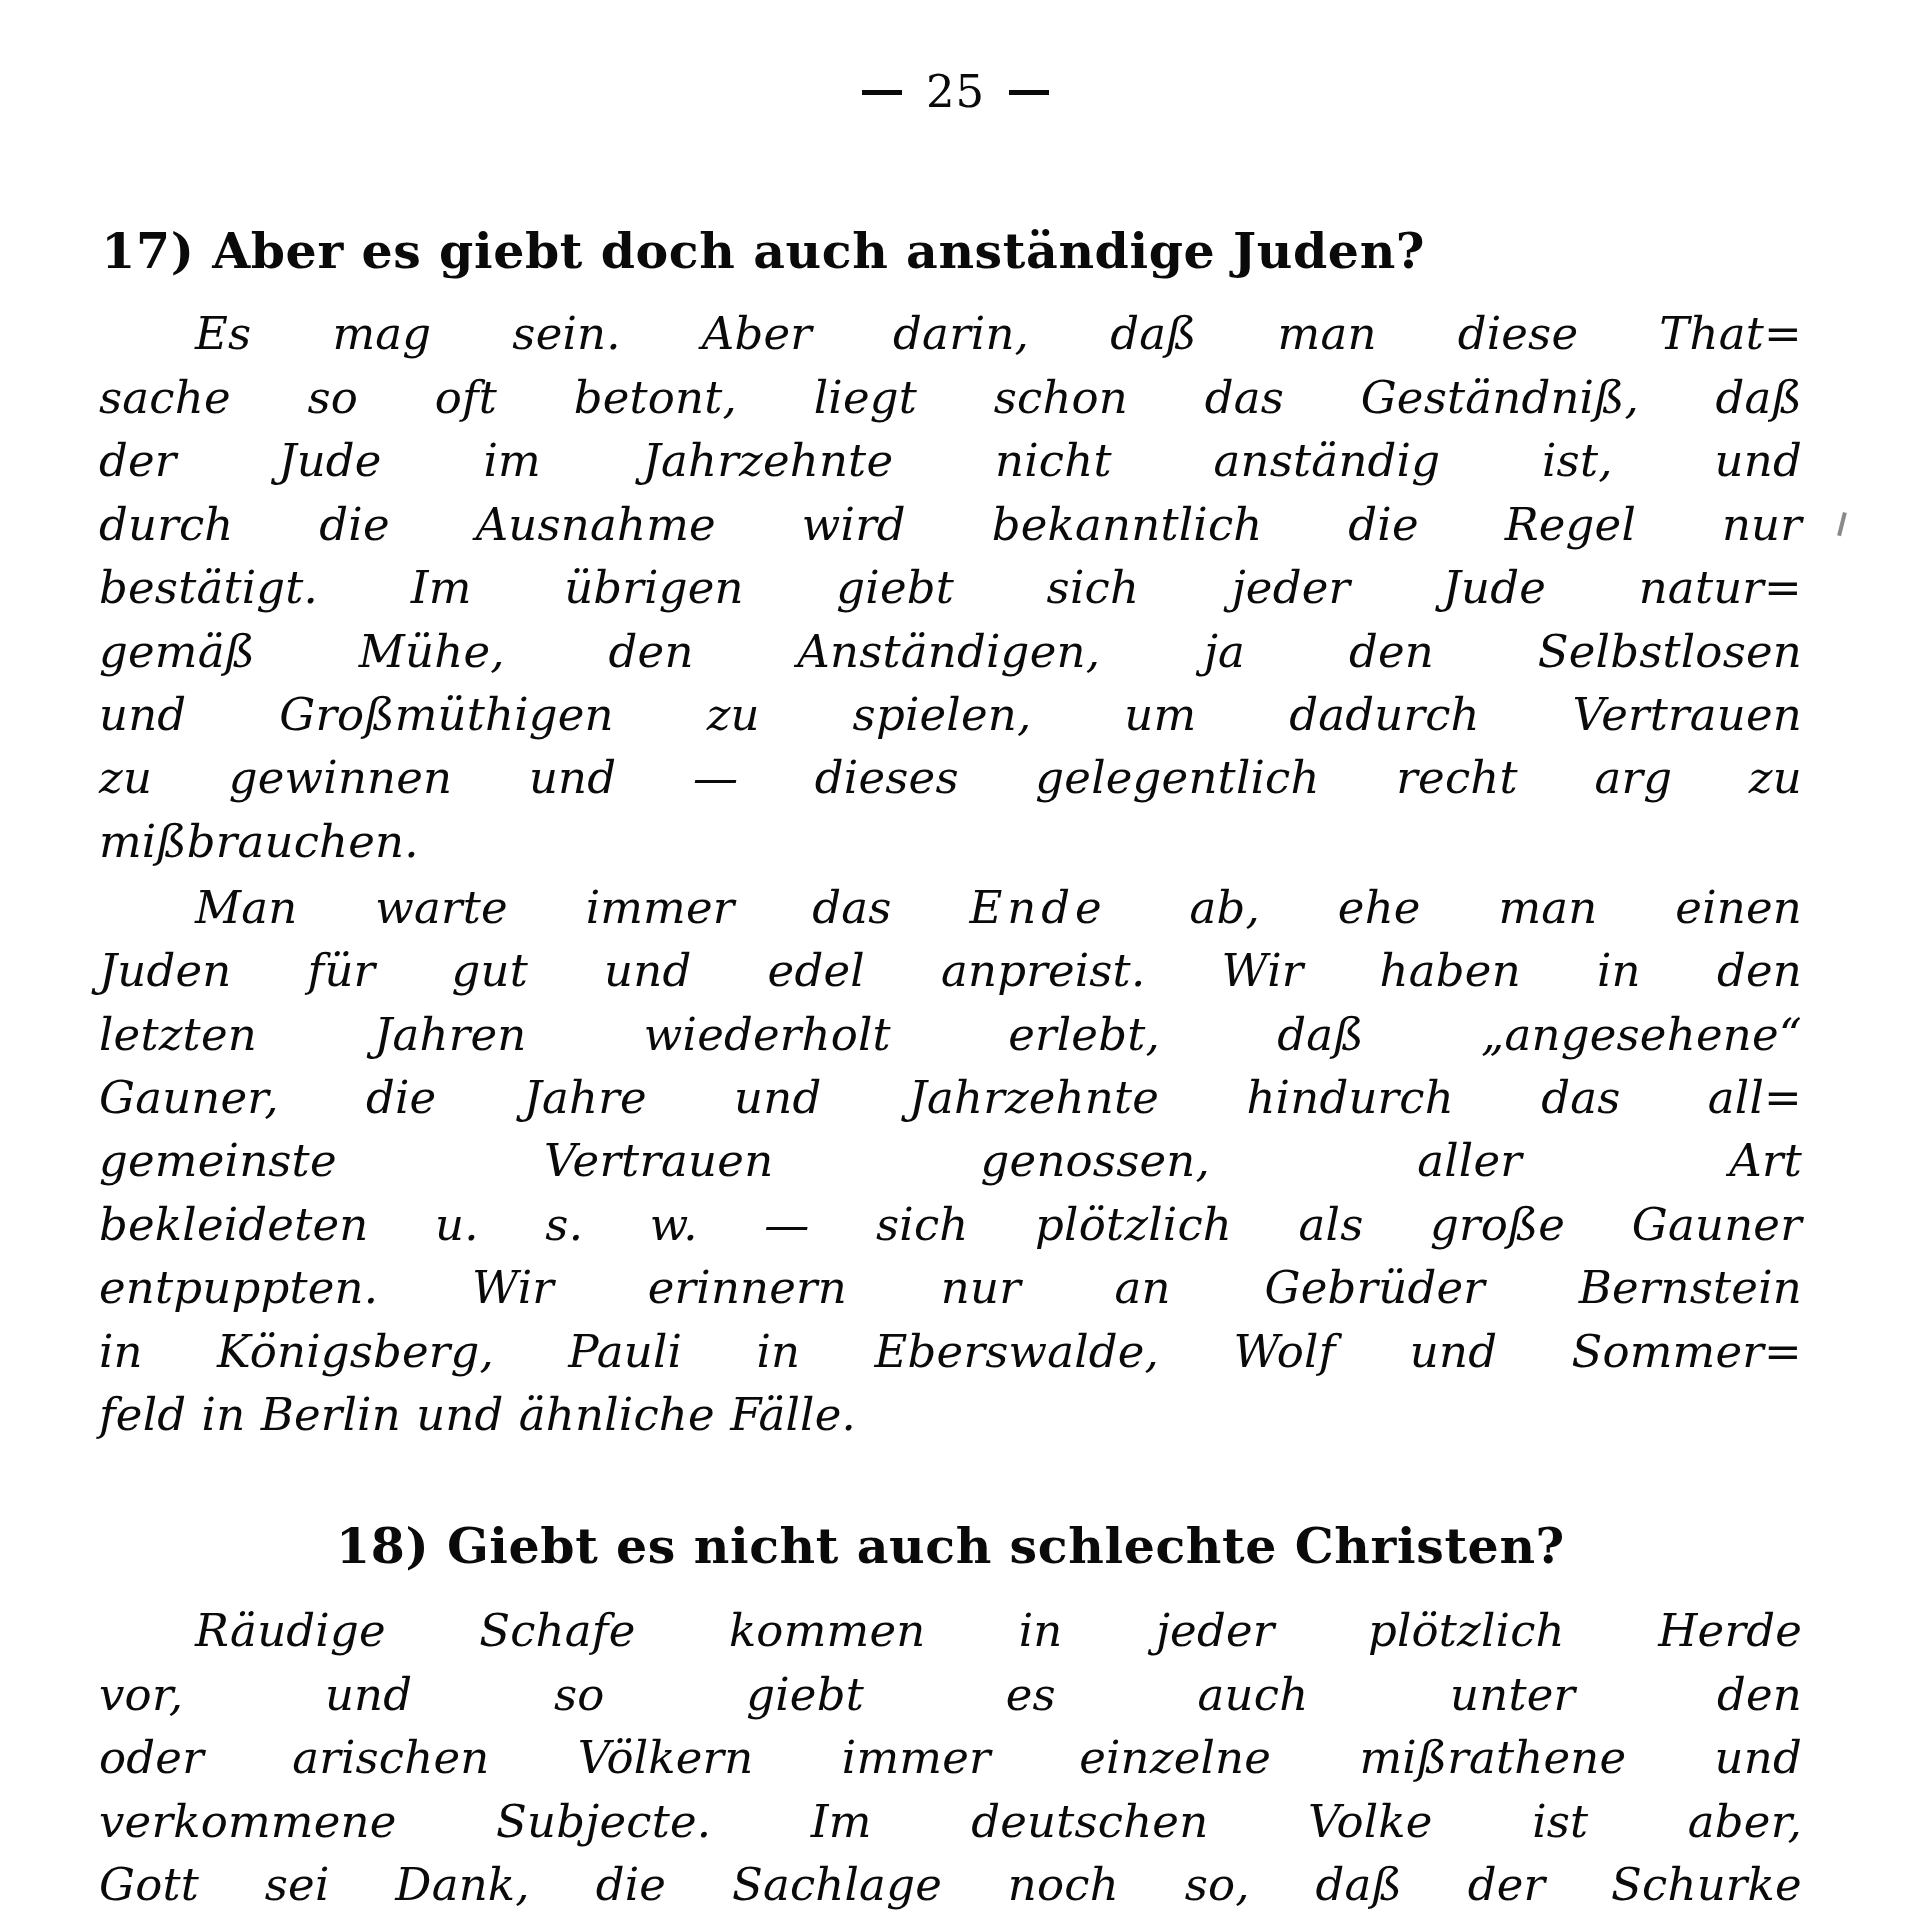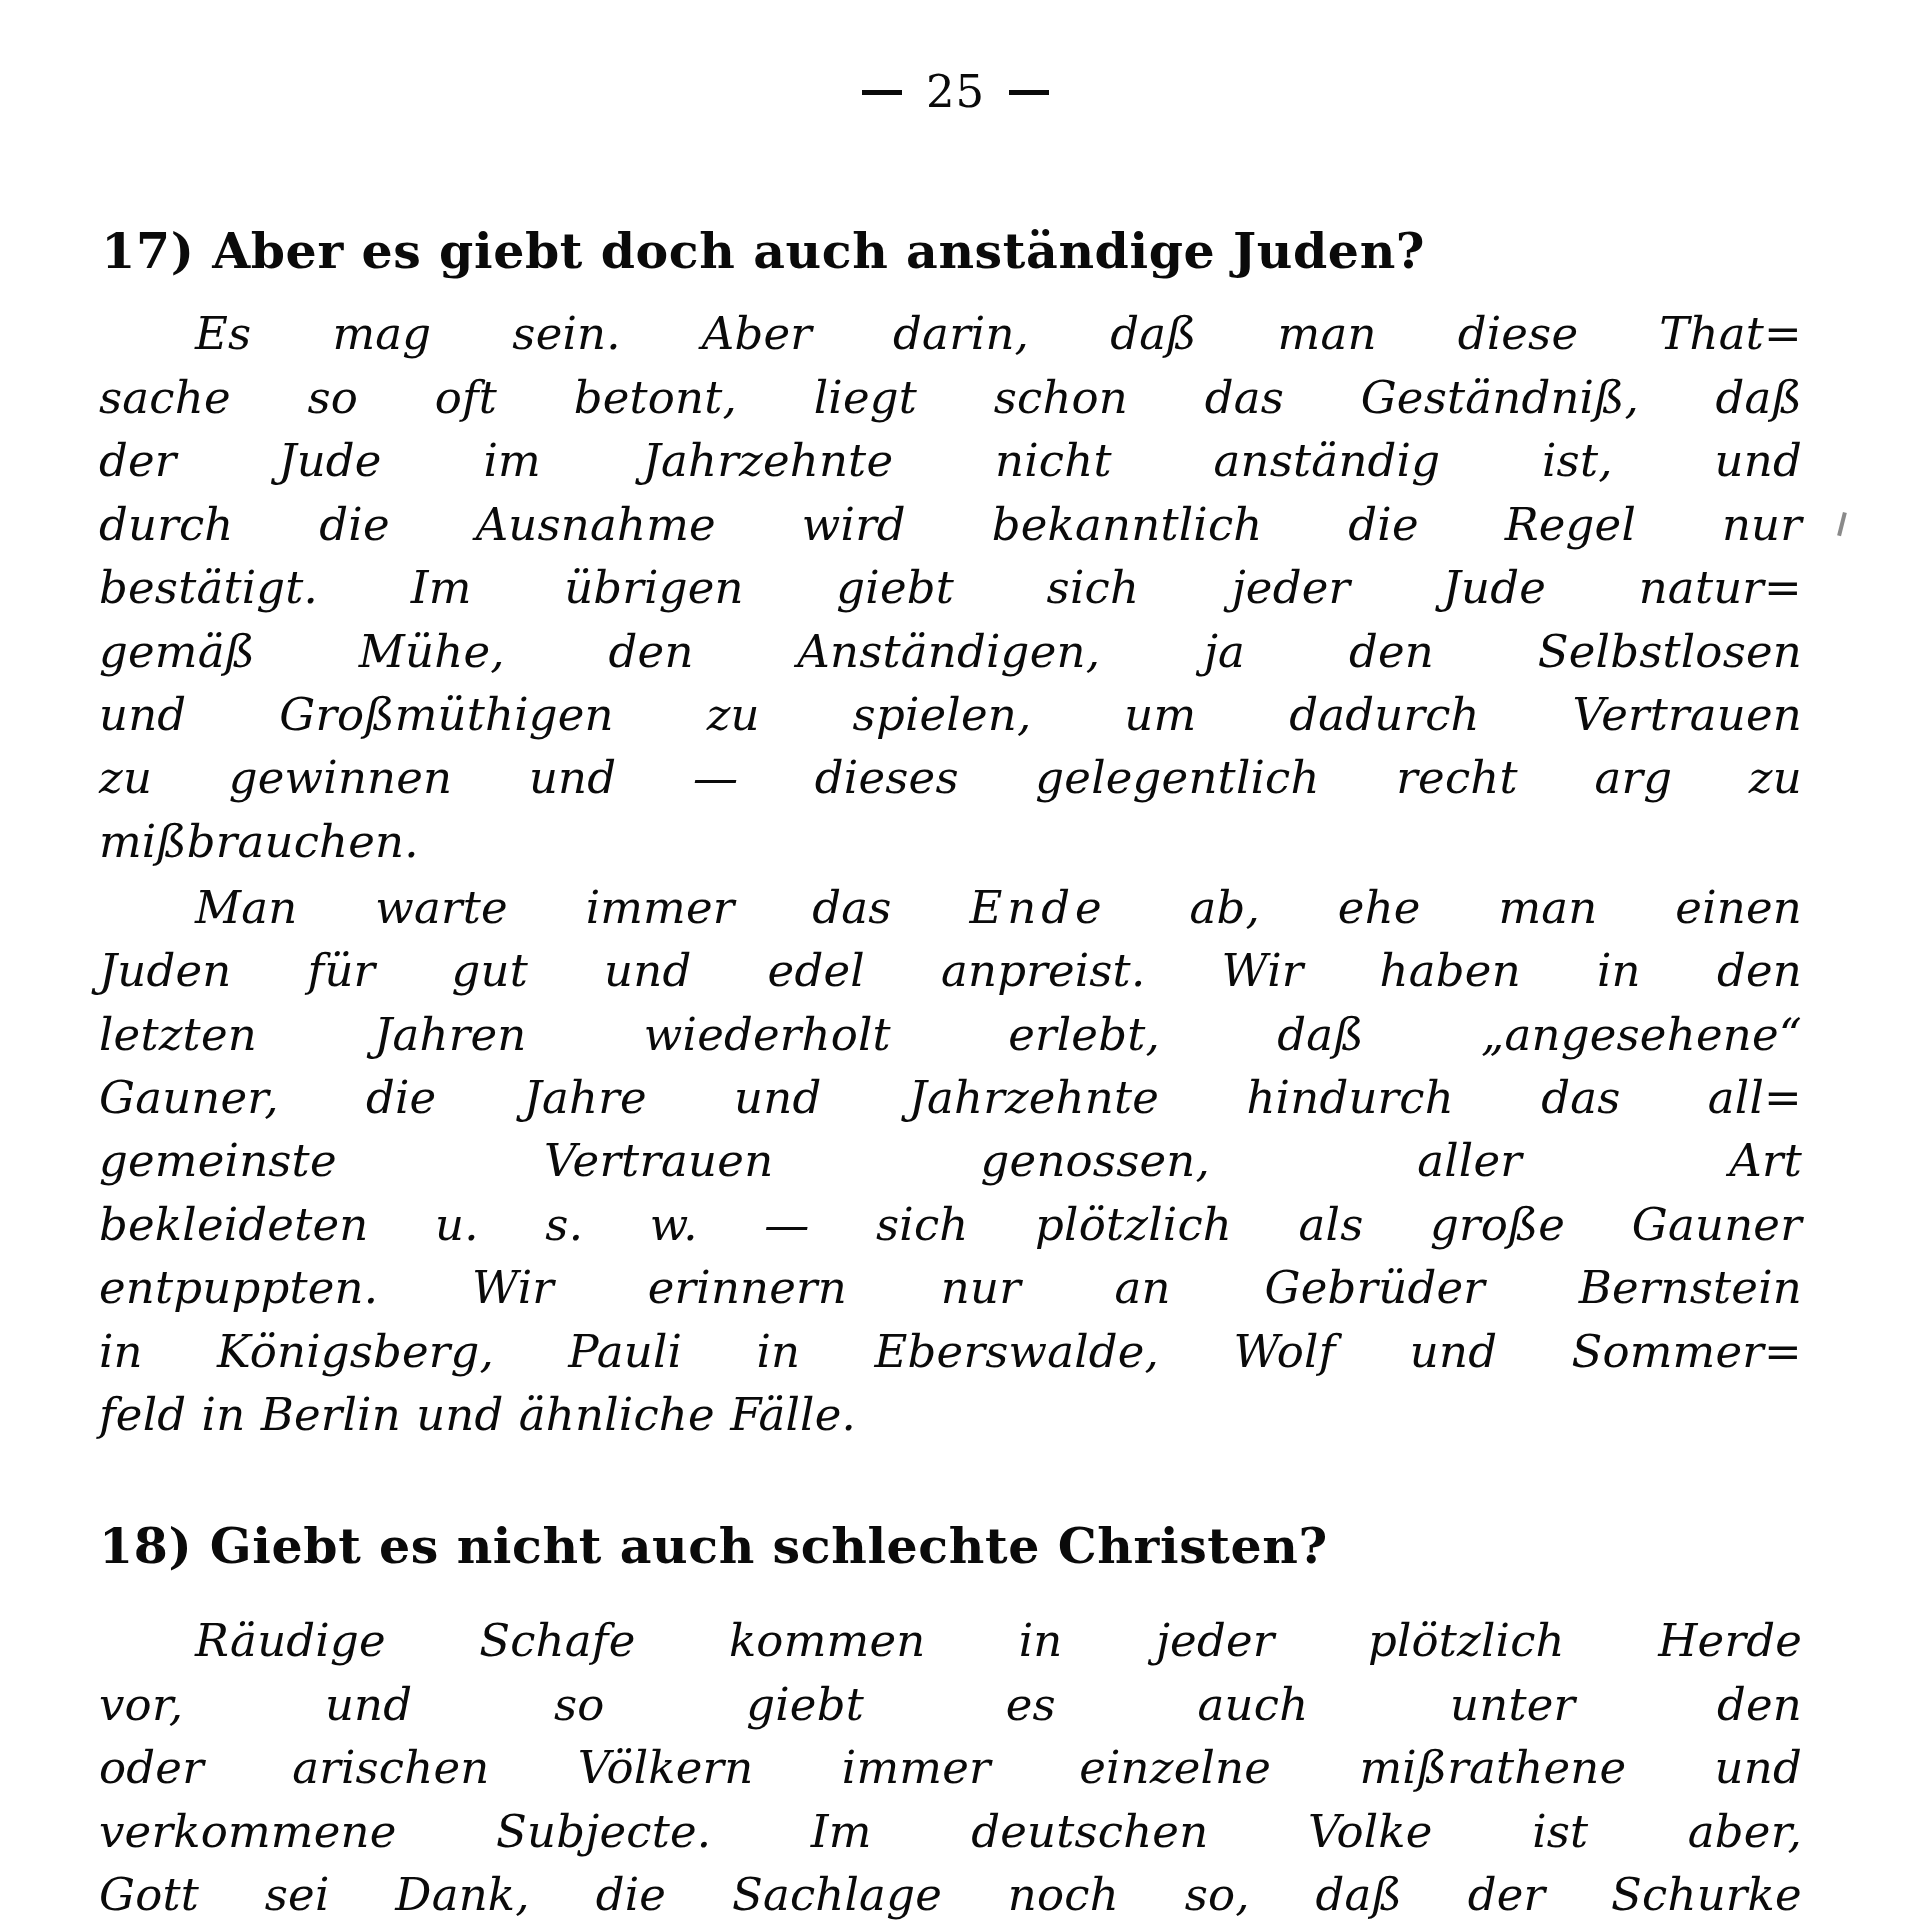--- a/index.html
+++ b/index.html
@@ -66,22 +66,23 @@
     line-height: 1.18;
     letter-spacing: 0.6px;
     margin: 0;
     white-space: nowrap;
   }
   .heading-17 {
     padding-left: 2.3px;
     margin-bottom: 21.6px;
   }
   .heading-18 {
+    text-align: center;
     margin-top: 71px;
-    margin-bottom: 34px;
+    margin-bottom: 24px;
   }
 
   
   .para {
     margin: 0 0 2.3px 0;
   }
   .ln {
     display: flex;
     font-size: 45px;
     line-height: 1.41;

